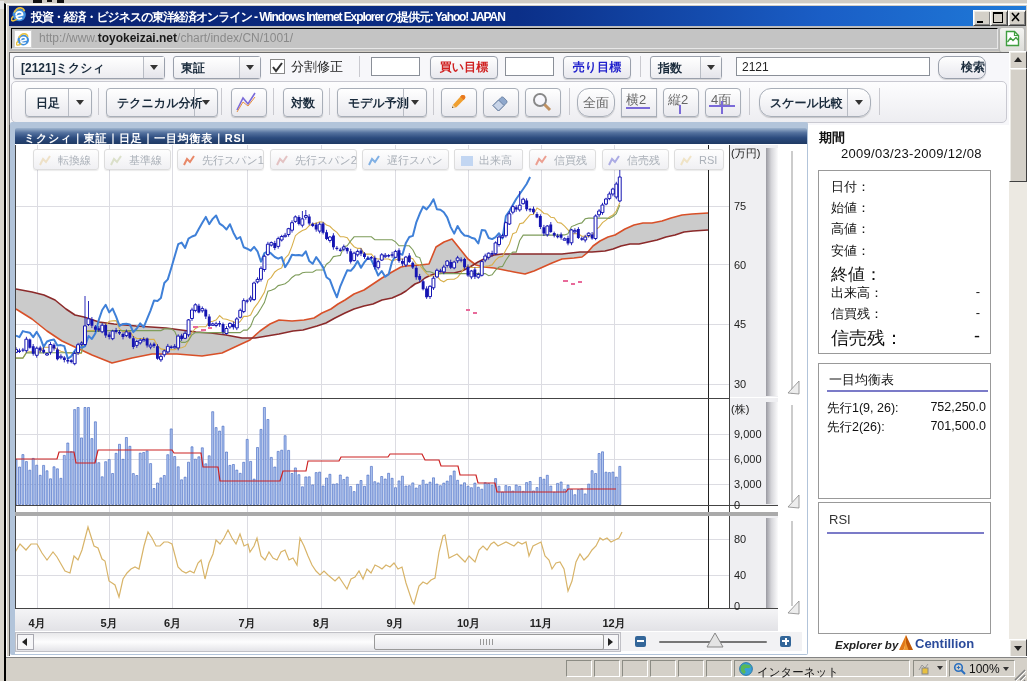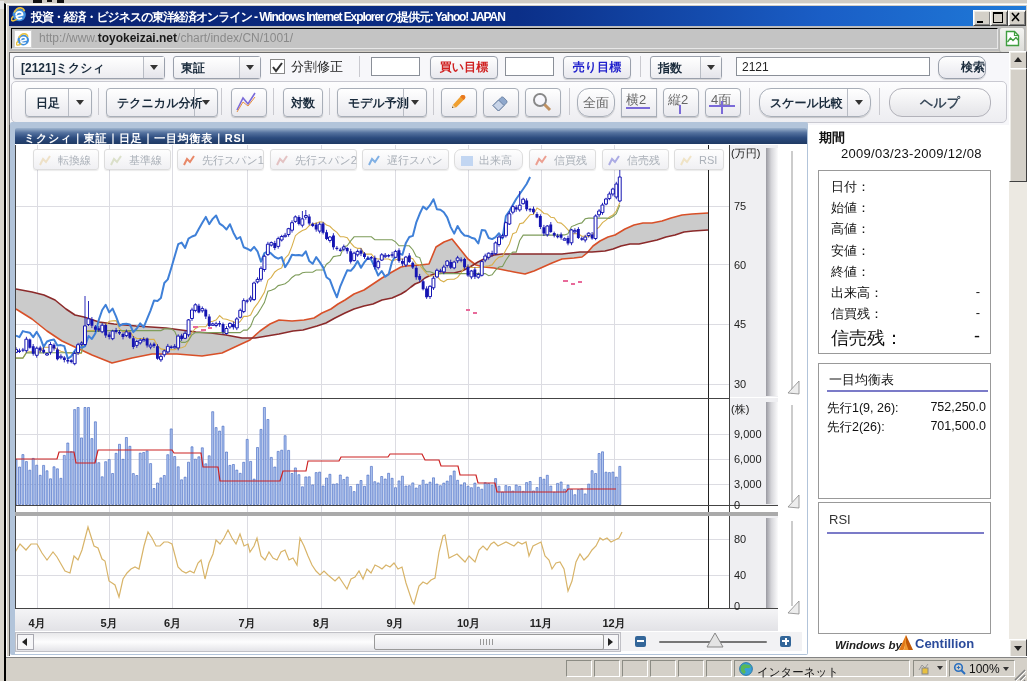--- a/index.html
+++ b/index.html
@@ -151,21 +151,20 @@
         <span style="position:absolute;left:3px;top:16px;width:26px;height:2px;background:#7a6ad8"></span>
         <span style="position:absolute;left:15px;top:12px;width:2px;height:13px;background:#7a6ad8"></span>
       </div>
     <div style="position:absolute;left:739px;top:35px;width:1px;height:27px;background:#c9c9cf"></div>
     <div style="position:absolute;left:749px;top:35px;width:110px;height:27px;background:linear-gradient(#ffffff,#e9e9ee);border:1px solid #a8aeb8;border-radius:12px;box-shadow:0 1px 1px rgba(0,0,0,.18)">
 <span style="position:absolute;left:10px;top:50%;transform:translateY(-50%);font-size:12px;font-weight:bold;color:#1a2b3c;white-space:nowrap">スケール比較</span>
 <span style="position:absolute;right:0;top:0;bottom:0;width:22px;border-left:1px solid #b8bcc4"></span>
 <span style="position:absolute;right:7px;top:11px;width:0;height:0;border-left:4px solid transparent;border-right:4px solid transparent;border-top:5px solid #333"></span>
       </div>
     <div style="position:absolute;left:869px;top:35px;width:1px;height:27px;background:#c9c9cf"></div>
-    <div class="abs" style="left:879px;top:35px;width:100px;height:27px;background:linear-gradient(#fdfdfd,#e4e4e8);border:1px solid #b2b2ba;border-radius:13px;text-align:center;line-height:27px;font-size:13px;font-weight:bold;color:#3a4a5a">ヘルプ</div>
   </div>
 
   <div class="abs" style="left:3px;top:121px;width:1000px;height:535px;background:#fff;border-left:1px solid #555"></div>
 
   <div class="abs" style="left:4px;top:118px;width:798px;height:533px;background:#b2c4da;border-radius:2px"></div>
 
   <div class="abs" style="left:9px;top:124px;width:792px;height:16px;background:linear-gradient(#9eb4ce,#54719e 30%,#2c4b7e 62%,#1f3a64);border-radius:2px 2px 0 0">
     <span style="position:absolute;left:9px;top:3px;font-size:11px;font-weight:bold;color:#fff;letter-spacing:0.8px">ミクシィ｜東証｜日足｜一目均衡表｜RSI</span>
   </div>
 
@@ -266,21 +265,21 @@
           <path d="M1 10L4 4L7 7L11 1" stroke="#dcacac" stroke-width="2" fill="none" opacity="0.7"></path>
         </svg></span>
 <span style="position:absolute;left:24px;top:50%;transform:translateY(-50%);font-size:11px;color:#aab0b8;white-space:nowrap">先行スパン2</span>
     </div>
     <div style="position:absolute;left:356px;top:145px;width:85px;height:19px;background:linear-gradient(#fefefe,#f0f0f3);border:1px solid #ddd;border-radius:3px;box-shadow:0 1px 1px rgba(0,0,0,.08)">
 <span style="position:absolute;left:5px;top:3px"><svg width="14" height="12">
           <path d="M1 10L4 4L7 7L11 1" stroke="#80b0e4" stroke-width="2" fill="none" opacity="1.0"></path>
         </svg></span>
 <span style="position:absolute;left:24px;top:50%;transform:translateY(-50%);font-size:11px;color:#aab0b8;white-space:nowrap">遅行スパン</span>
     </div>
-    <div style="position:absolute;left:448px;top:145px;width:67px;height:19px;background:linear-gradient(#fefefe,#f0f0f3);border:1px solid #ddd;border-radius:7px;box-shadow:0 1px 1px rgba(0,0,0,.08)">
+    <div style="position:absolute;left:448px;top:145px;width:67px;height:19px;background:linear-gradient(#fefefe,#f0f0f3);border:1px solid #ddd;border-radius:2px;box-shadow:0 1px 1px rgba(0,0,0,.08)">
 <span style="position:absolute;left:5px;top:3px"><svg width="14" height="12">
           <rect x="1" y="1" width="12" height="10" fill="#c2d6f2"></rect>
         </svg></span>
 <span style="position:absolute;left:24px;top:50%;transform:translateY(-50%);font-size:11px;color:#aab0b8;white-space:nowrap">出来高</span>
     </div>
     <div style="position:absolute;left:523px;top:145px;width:65px;height:19px;background:linear-gradient(#fefefe,#f0f0f3);border:1px solid #ddd;border-radius:3px;box-shadow:0 1px 1px rgba(0,0,0,.08)">
 <span style="position:absolute;left:5px;top:3px"><svg width="14" height="12">
           <path d="M1 10L4 4L7 7L11 1" stroke="#eca092" stroke-width="2" fill="none" opacity="1.0"></path>
         </svg></span>
 <span style="position:absolute;left:24px;top:50%;transform:translateY(-50%);font-size:11px;color:#aab0b8;white-space:nowrap">信買残</span>
@@ -326,36 +325,36 @@
   </div>
 
   <div class="abs" style="left:804px;top:122px;width:196px;height:530px;background:#fff;font-size:13px;color:#111">
     <div class="abs" style="left:9px;top:3px;font-weight:bold">期間</div>
     <div class="abs" style="left:31px;top:20px;letter-spacing:0.3px">2009/03/23-2009/12/08</div>
     <div class="abs" style="left:8px;top:44px;width:171px;height:182px;border:1px solid #999">
         <div style="position:absolute;left:12px;right:4px;top:7px;font-size:13px;color:#111">日付：</div>
         <div style="position:absolute;left:12px;right:4px;top:28px;font-size:13px;color:#111">始値：</div>
         <div style="position:absolute;left:12px;right:4px;top:49px;font-size:13px;color:#111">高値：</div>
         <div style="position:absolute;left:12px;right:4px;top:71px;font-size:13px;color:#111">安値：</div>
-        <div style="position:absolute;left:12px;right:4px;top:92px;font-size:13px;color:#111">終値：</div>
+        <div style="position:absolute;left:12px;right:4px;top:92px;font-size:17px;color:#111">終値：</div>
         <div style="position:absolute;left:12px;right:4px;top:113px;font-size:13px;color:#111">出来高：<span style="position:absolute;right:6px">-</span></div>
         <div style="position:absolute;left:12px;right:4px;top:134px;font-size:13px;color:#111">信買残：<span style="position:absolute;right:6px">-</span></div>
         <div style="position:absolute;left:12px;right:4px;top:155px;font-size:18px;color:#111">信売残：<span style="position:absolute;right:6px">-</span></div>
       </div>
     <div class="abs" style="left:8px;top:237px;width:171px;height:134px;border:1px solid #999">
       <div class="abs" style="left:10px;top:7px">一目均衡表</div>
       <div class="abs" style="left:8px;right:2px;top:26px;height:2px;background:#7b7bc8"></div>
       <div class="abs" style="left:8px;right:4px;top:36px;font-size:12.5px">先行1(9, 26):<span style="position:absolute;right:0">752,250.0</span></div>
       <div class="abs" style="left:8px;right:4px;top:55px;font-size:12.5px">先行2(26):<span style="position:absolute;right:0">701,500.0</span></div>
     </div>
     <div class="abs" style="left:8px;top:376px;width:171px;height:130px;border:1px solid #999">
       <div class="abs" style="left:10px;top:9px;color:#333">RSI</div>
       <div class="abs" style="left:8px;right:6px;top:29px;height:2px;background:#7b7bc8"></div>
     </div>
-    <div class="abs" style="left:25px;top:513px;font-size:11.5px;color:#222;font-weight:bold;font-style:italic">Windows by</div>
+    <div class="abs" style="left:25px;top:513px;font-size:11.5px;color:#222;font-weight:bold;font-style:italic">Explorer by</div>
     <div class="abs" style="left:88px;top:507px"><svg width="80" height="20" viewBox="0 0 80 20">
           <path d="M8 2L1 17h4.5L8 10z" fill="#e07818"></path>
           <path d="M8 2l3 15h-5z" fill="#f09830"></path>
           <path d="M8 2l7 15h-4.5L8 10z" fill="#c05808"></path>
           <text x="17" y="15" font-family="Liberation Sans, sans-serif" font-size="13" font-weight="bold" fill="#2b4b9b">Centillion</text>
         </svg></div>
   </div>
 
   <div class="abs" style="left:1003px;top:47px;width:18px;height:606px;background:#ece9e2">
     <div class="abs" style="left:0;top:0;width:16px;height:16px;background:#d4d0c8;border:1px solid;border-color:#fff #404040 #404040 #fff;box-shadow:inset 1px 1px 0 #ecebe6">

